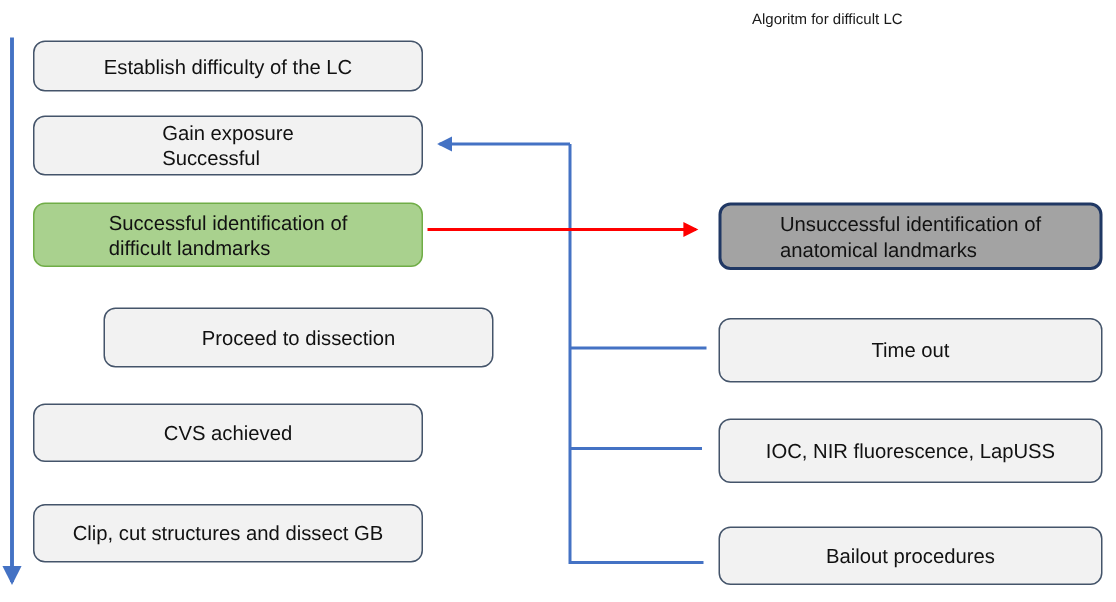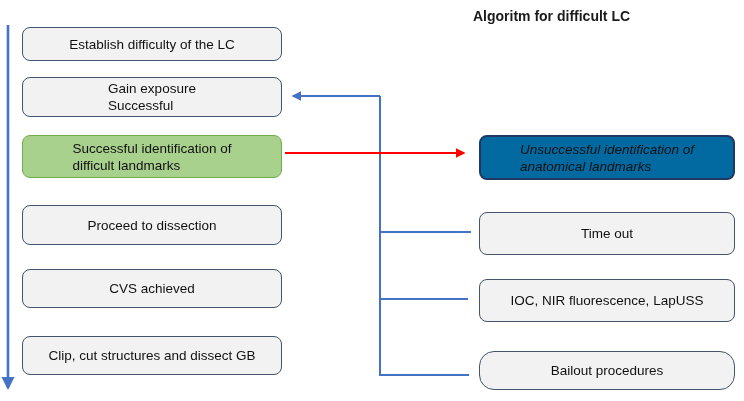--- a/index.html
+++ b/index.html
@@ -9,22 +9,22 @@
     font-family: "Liberation Sans", sans-serif;
     position: relative;
     overflow: hidden;
   }
   .stage { position: absolute; left: 0; top: 0; width: 744px; height: 401px; }
 
   .title {
     position: absolute;
     left: 379px; top: 8px; width: 345px; height: 20px;
     text-align: center;
-    font-size: 14px;
-    font-weight: bold;
+    font-size: 10px;
+    font-weight: normal;
     color: #1a1a1a;
   }
 
   .box {
     position: absolute;
     box-sizing: border-box;
     background: #f2f2f2;
     border: 1.6px solid #44546a;
     border-radius: 8px;
     display: flex;
@@ -35,24 +35,23 @@
     line-height: 17px;
     color: #111111;
     white-space: pre-line;
     z-index: 1;
   }
   .box.success {
     background: #a9d18e;
     border-color: #70ad47;
   }
   .box.failure {
-    background: #0369a1;
+    background: #a3a3a3;
     border-color: #203864;
     border-width: 2px;
-    font-style: italic;
   }
 
   .left-col  { left: 22px;  width: 260px; }
   .right-col { left: 479px; width: 256px; }
 
   svg.connectors {
     position: absolute; left: 0; top: 0;
     width: 744px; height: 401px;
     z-index: 2;
     pointer-events: none;
@@ -66,34 +65,34 @@
   <div class="title">Algoritm for difficult LC</div>
 
   <div class="box left-col" style="top:27px;  height:34px;">Establish difficulty of the LC</div>
 
   <div class="box left-col" style="top:77px;  height:40px;">Gain exposure
 Successful</div>
 
   <div class="box left-col success" style="top:135px; height:43px;">Successful identification of
 difficult landmarks</div>
 
-  <div class="box left-col" style="top:205px; height:40px;">Proceed to dissection</div>
+  <div class="box left-col" style="top:205px; height:40px;margin-left:47px;">Proceed to dissection</div>
 
   <div class="box left-col" style="top:336px; height:39px;">Clip, cut structures and dissect GB</div>
 
   <div class="box left-col" style="top:269px; height:39px;">CVS achieved</div>
 
   <div class="box right-col failure" style="top:135px; height:45px;">Unsuccessful identification of
 anatomical landmarks</div>
 
   <div class="box right-col" style="top:212px; height:43px;">Time out</div>
 
   <div class="box right-col" style="top:279px; height:43px;">IOC, NIR fluorescence, LapUSS</div>
 
-  <div class="box right-col" style="top:351px; height:39px;border-radius:15px;">Bailout procedures</div>
+  <div class="box right-col" style="top:351px; height:39px;">Bailout procedures</div>
 
   <svg class="connectors" viewBox="0 0 744 401">
     <defs>
       <marker id="arrowBlue" markerWidth="6" markerHeight="6" refX="4.2" refY="2.5" orient="auto" markerUnits="strokeWidth">
         <path d="M0,0 L5,2.5 L0,5 Z" fill="#4472c4"></path>
       </marker>
       <marker id="arrowRed" markerWidth="6" markerHeight="6" refX="4.2" refY="2.5" orient="auto" markerUnits="strokeWidth">
         <path d="M0,0 L5,2.5 L0,5 Z" fill="#ff0000"></path>
       </marker>
     </defs>

